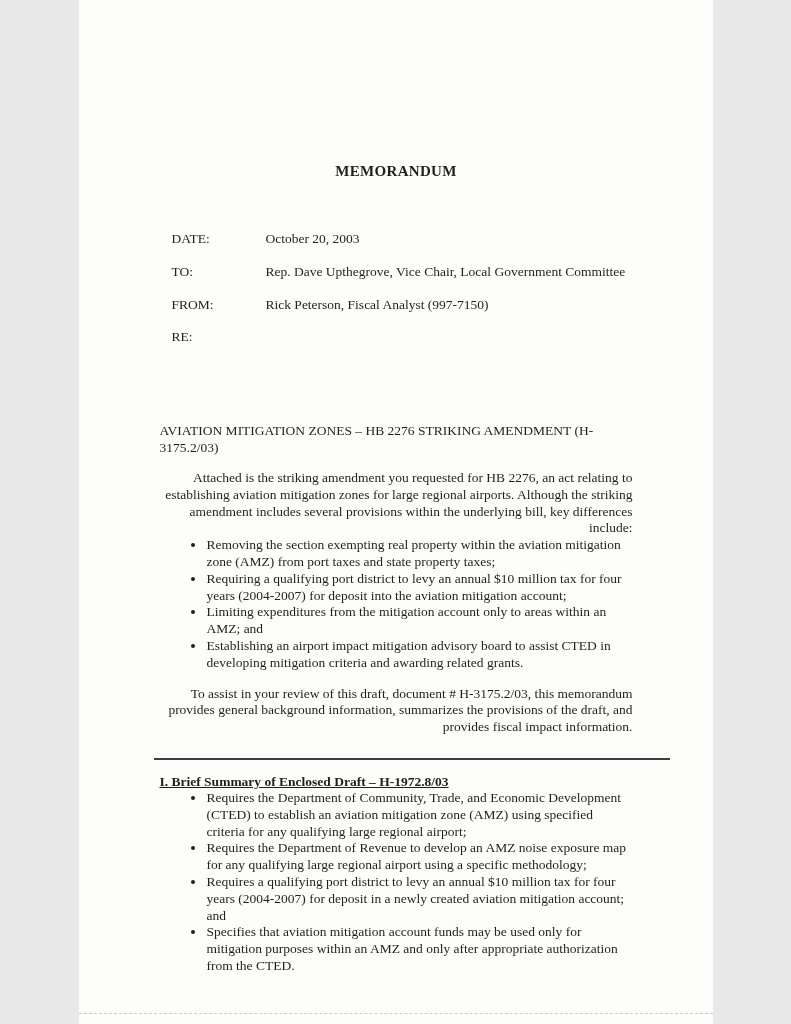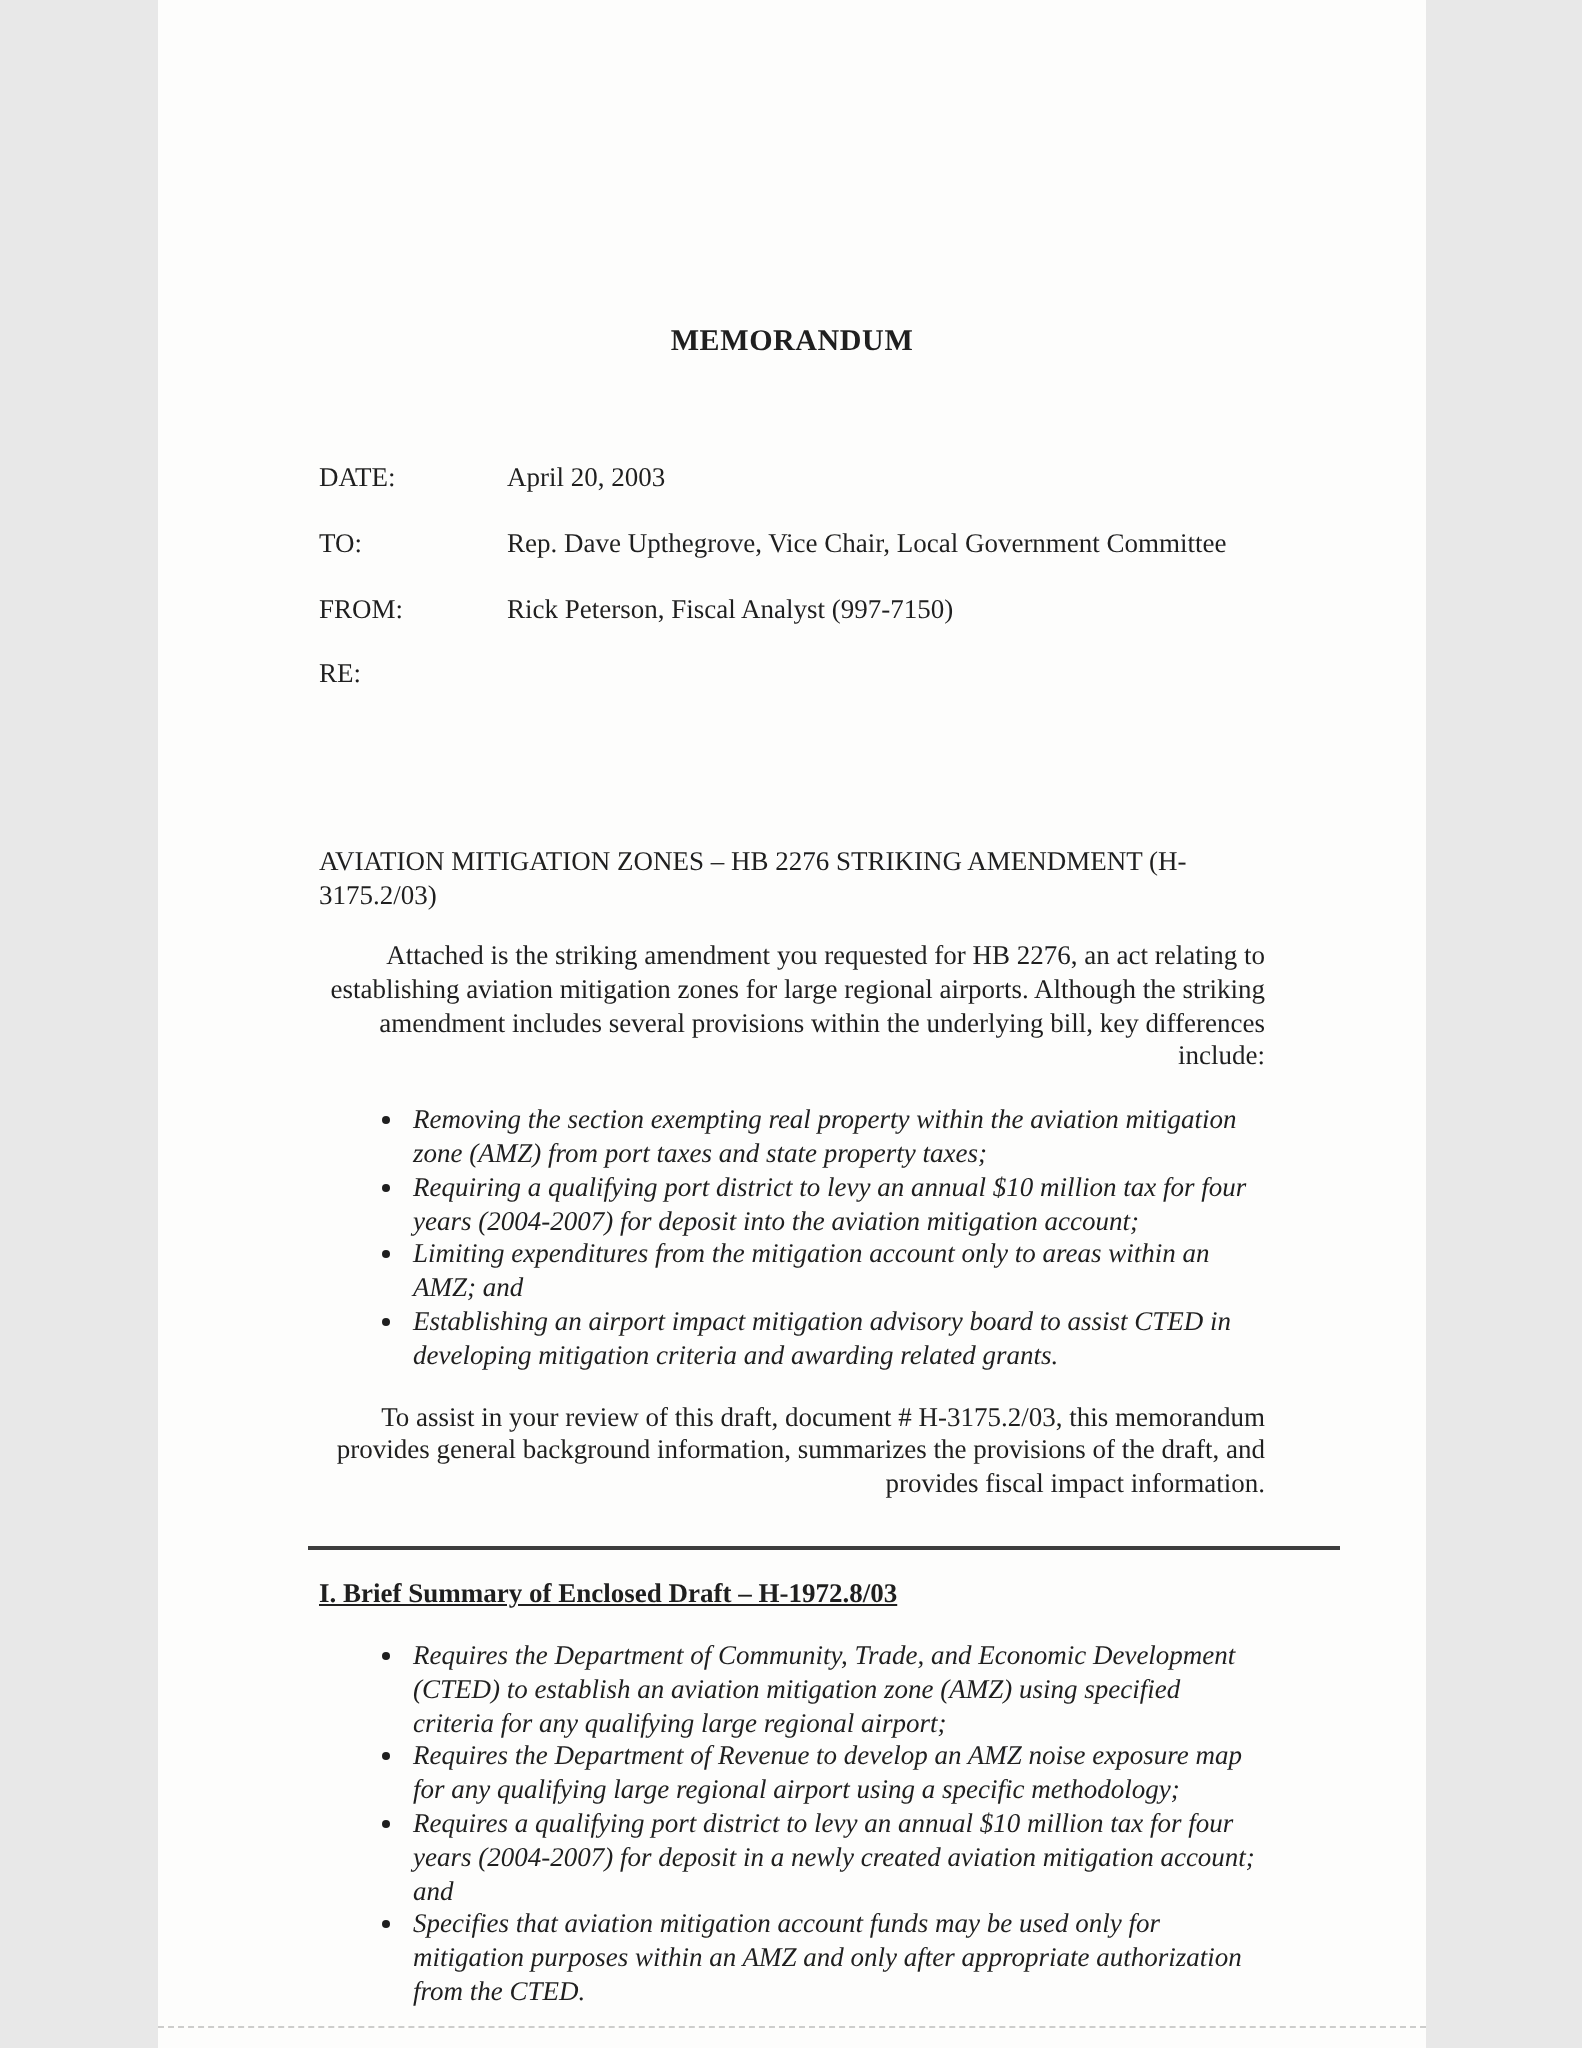--- a/index.html
+++ b/index.html
@@ -31,31 +31,30 @@
     margin-bottom: 51px;
   }
   .meta-row {
     display: flex;
     align-items: flex-start;
     margin-bottom: 16px;
   }
   .meta-row.before-re { margin-bottom: 13px; flex-direction: column; }
   .meta-label {
     flex: 0 0 94px;
+    margin-left: 12px;
   }
   .meta-values { flex: 1; }
   .para {
     margin-top: 13px;
     text-align: right;
   }
   ul.bullets {
-    margin-top: 15px;
     padding-left: 46px;
     list-style: disc outside;
-    font-style: italic;
   }
   ul.bullets li {
     padding-left: 1px;
   }
   .closing { margin-top: 14px; }
   .rule {
     border: none;
     border-top: 2px solid #3d3d3d;
     margin: 22px -37px 0 -6px;
     height: 0;
@@ -80,21 +79,21 @@
 <body>
 
 <div class="page">
   <div class="content">
 
     <div class="doc-title">MEMORANDUM</div>
 
     <div class="meta-block">
       <div class="meta-row">
         <div class="meta-label">DATE:</div>
-        <div class="meta-values">April 20, 2003</div>
+        <div class="meta-values">October 20, 2003</div>
       </div>
       <div class="meta-row">
         <div class="meta-label">TO:</div>
         <div class="meta-values">Rep. Dave Upthegrove, Vice Chair, Local Government Committee</div>
       </div>
       <div class="meta-row">
         <div class="meta-label">FROM:</div>
         <div class="meta-values">
           <div>Rick Peterson, Fiscal Analyst (997-7150)</div>
         </div>

